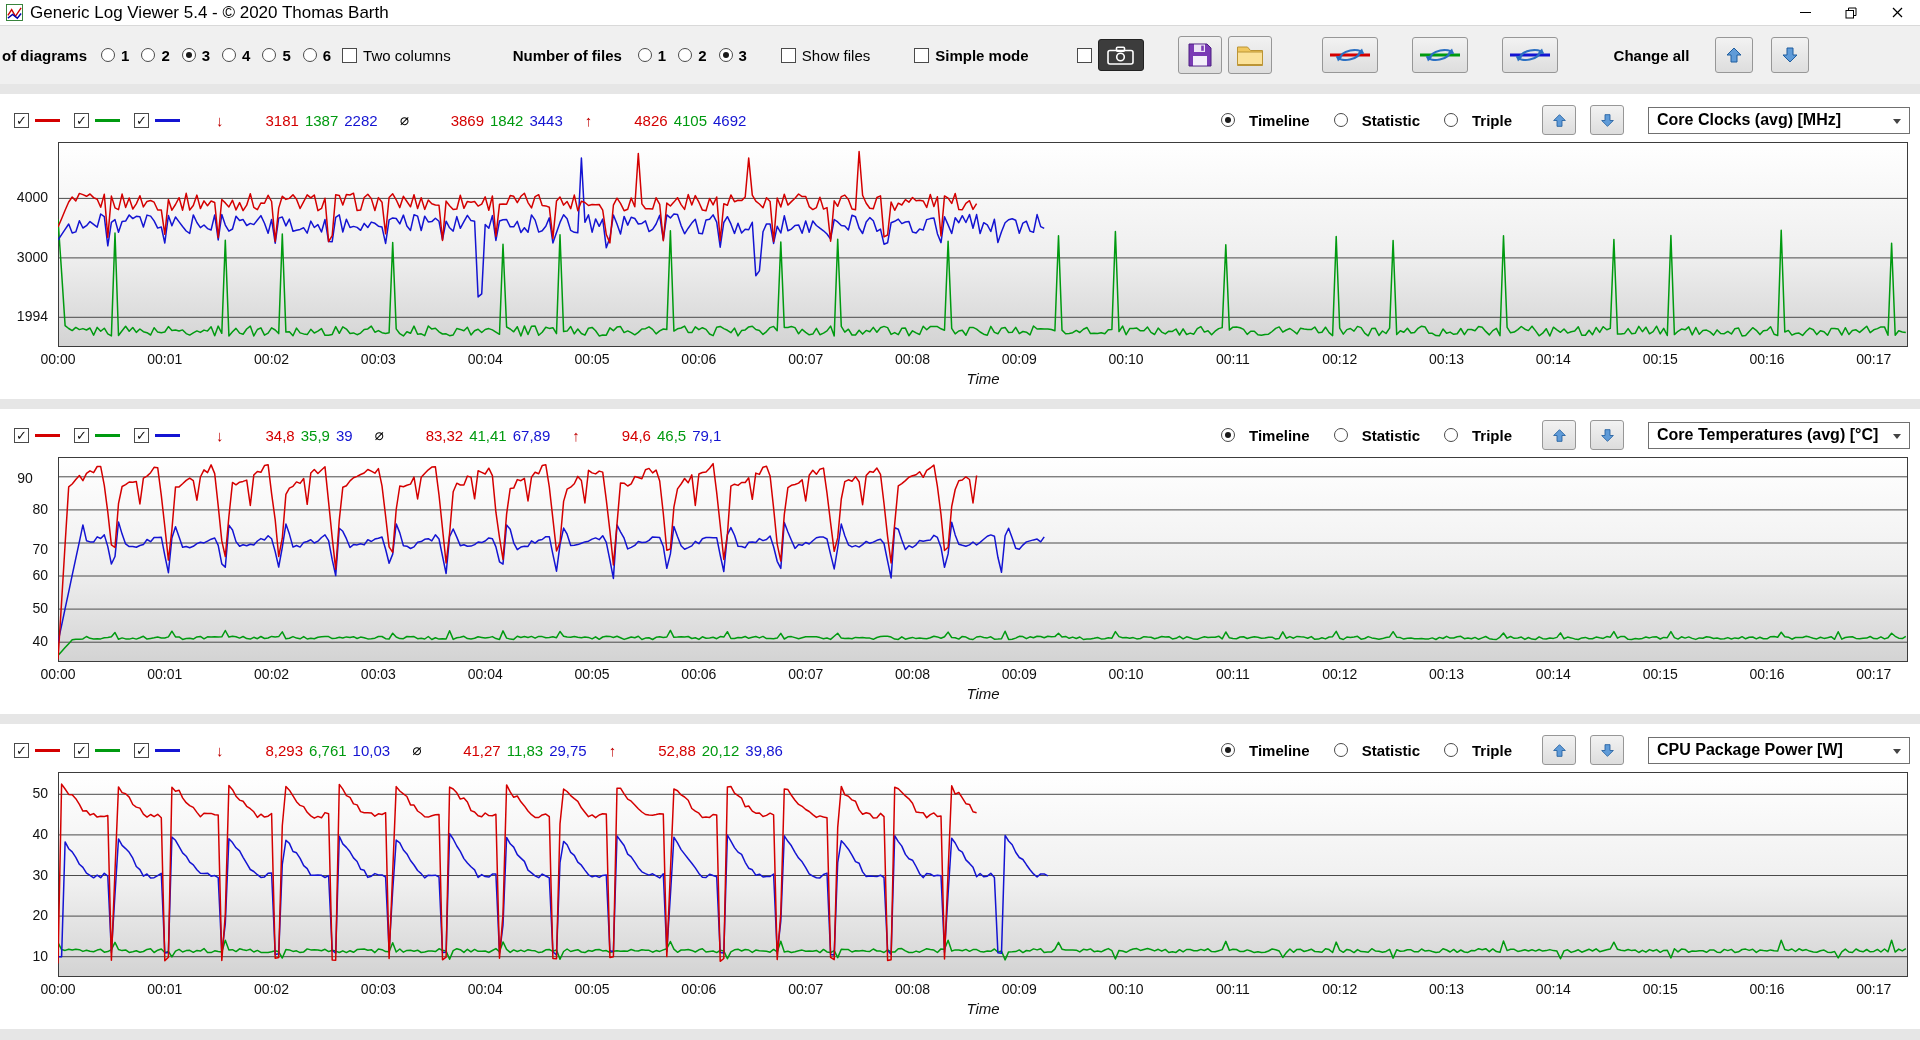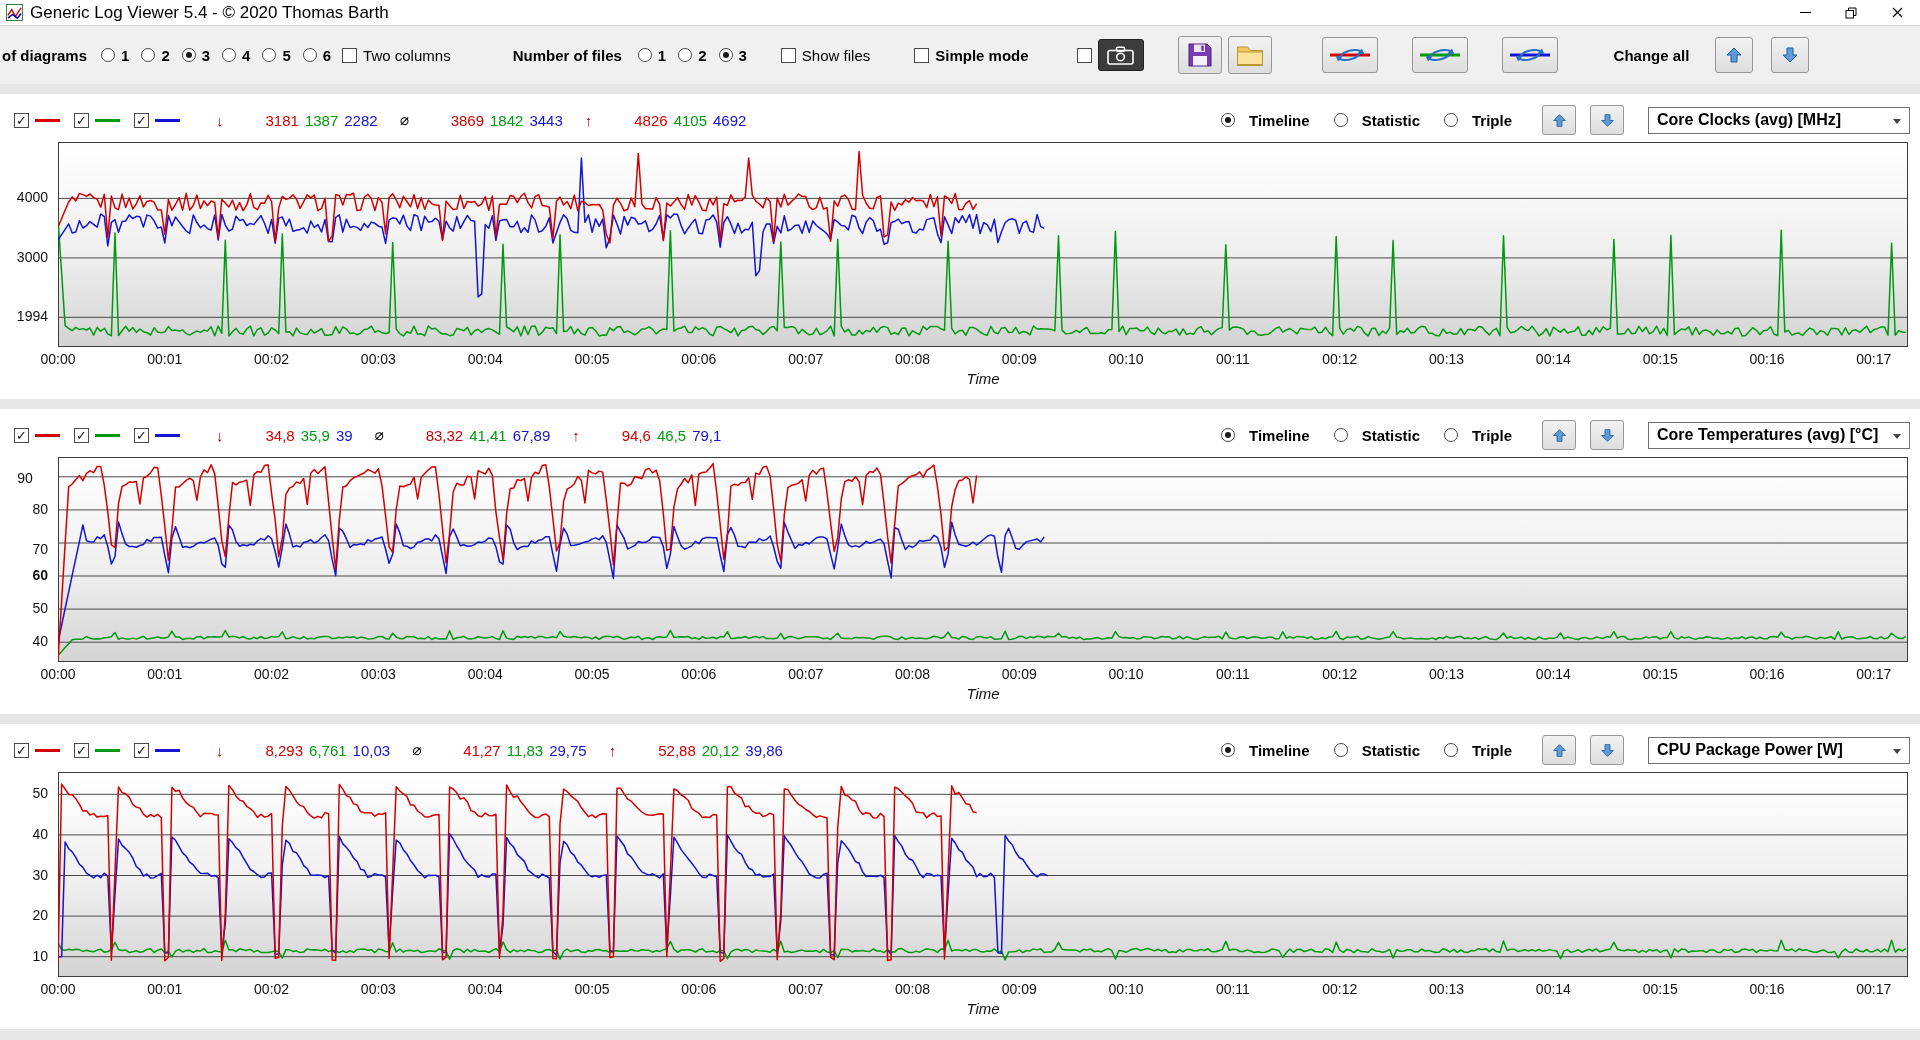--- a/index.html
+++ b/index.html
@@ -374,21 +374,21 @@
       </span>
     <div class="dropdown">
         <span class="dd-text">Core Temperatures (avg) [°C]</span>
         <span class="dd-chevron"></span>
       </div>
   </div>
   <div class="chart-row">
     <div class="ylabels" id="ylab1">
         <span class="ytick" style="top: 176.161px;">40</span>
         <span class="ytick" style="top: 143.097px;">50</span>
-        <span class="ytick" style="top: 110.032px; font-weight: bold;">60</span>
+        <span class="ytick" style="top: 110.032px;">60</span>
         <span class="ytick" style="top: 84px;">70</span>
         <span class="ytick" style="top: 43.9032px;">80</span>
         <span class="ytick" style="top: 13px; text-align: center;">90</span>
       </div>
     <div class="chart-wrap" id="plot1"><svg class="plot" width="1850" height="205" viewBox="0 0 1850 205">
           <defs>
             <linearGradient id="g1" x1="0" y1="0" x2="0" y2="1">
               <stop offset="0" stop-color="#ffffff"></stop>
               <stop offset="0.55" stop-color="#efefef"></stop>
               <stop offset="1" stop-color="#d3d3d3"></stop>

